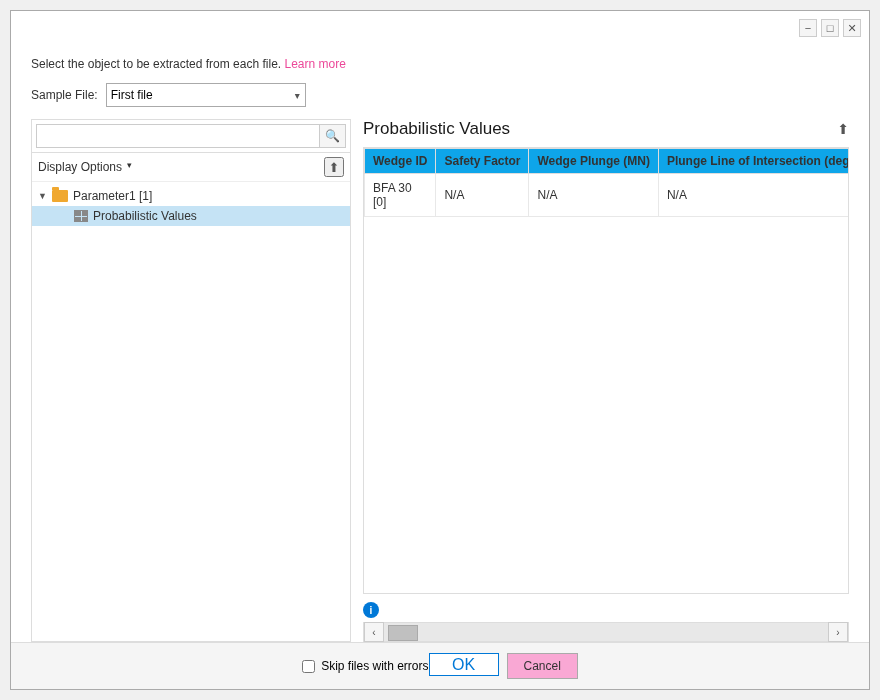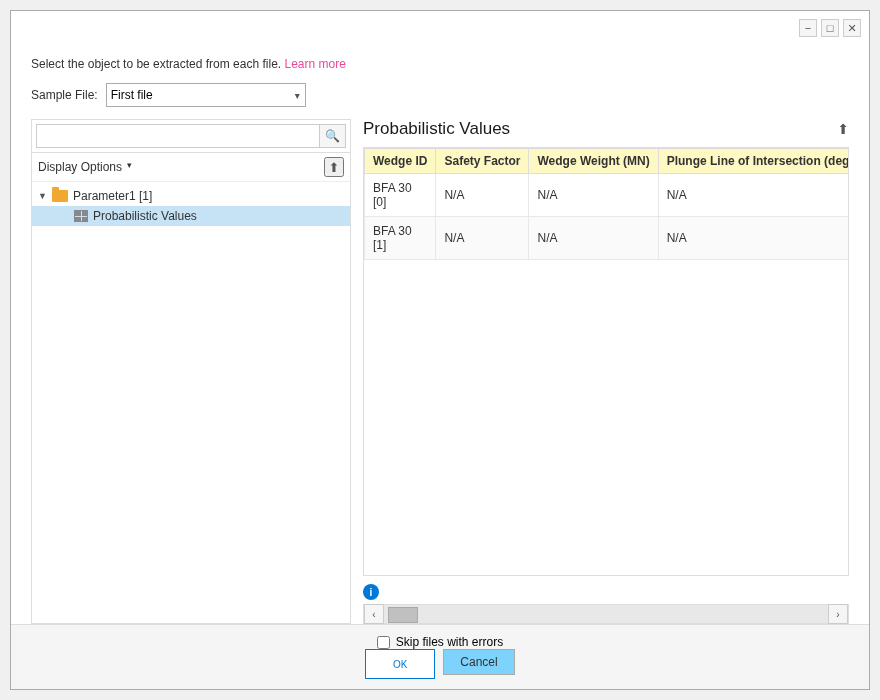--- a/index.html
+++ b/index.html
@@ -255,21 +255,21 @@
       flex: 1;
       overflow: auto;
       border: 1px solid #ddd;
     }
     table {
       width: 100%;
       border-collapse: collapse;
       font-size: 12px;
     }
     table thead th {
-      background: #fef9c3;
+      background: #0ea5e9;
       border: 1px solid #ddd;
       padding: 5px 8px;
       text-align: left;
       font-weight: 600;
       color: #333;
       white-space: nowrap;
     }
     table tbody td {
       border: 1px solid #e8e8e8;
       padding: 7px 8px;
@@ -331,53 +331,52 @@
       top: 2px;
       width: 30px;
       height: 16px;
       background: #c0c0c0;
       border: 1px solid #aaa;
       cursor: pointer;
     }
     .footer {
       display: flex;
       align-items: center;
-      justify-content: space-between;
+      justify-content: center;
       padding: 10px 20px;
       border-top: 1px solid #ddd;
       background: #f5f5f5;
-      flex-direction: column;
     }
     .footer-left {
       display: flex;
       align-items: center;
       gap: 6px;
       font-size: 12px;
     }
     .footer-checkbox {
       cursor: pointer;
     }
     .footer-right {
       display: flex;
       gap: 8px;
     }
     .btn-ok {
       min-width: 70px;
-      height: 30px;
+      height: 23px;
       background: #fff;
       border: 1px solid #0078d7;
       color: #0078d7;
-      font-size: 10px;
+      font-size: 16px;
       cursor: pointer;
       padding: 0 16px;
     }
     .btn-cancel {
       min-width: 70px;
       height: 26px;
-      background: #7dd3fc;
+      background: #f9a8d4;
       border: 1px solid #aaa;
       color: #333;
       font-size: 12px;
       cursor: pointer;
       padding: 0 16px;
     }
   </style>
 </head>
 <body>
 
@@ -456,33 +455,27 @@
             <span>⬆</span>
           </button>
         </div>
 
         <div class="table-container">
           <table>
             <thead>
               <tr>
                 <th>Wedge ID</th>
                 <th>Safety Factor</th>
-                <th>Wedge Weight (MN)</th>
+                <th>Wedge Plunge (MN)</th>
                 <th>Plunge Line of Intersection (deg)</th>
               </tr>
             </thead>
             <tbody id="table-body">
             <tr>
                   <td>BFA 30 [0]</td>
-                  <td>N/A</td>
-                  <td>N/A</td>
-                  <td>N/A</td>
-                </tr>
-                <tr>
-                  <td>BFA 30 [1]</td>
                   <td>N/A</td>
                   <td>N/A</td>
                   <td>N/A</td>
                 </tr>
               </tbody>
           </table>
         </div>
 
         <div class="truncated-notice">
           <span class="info-icon">i</span>

